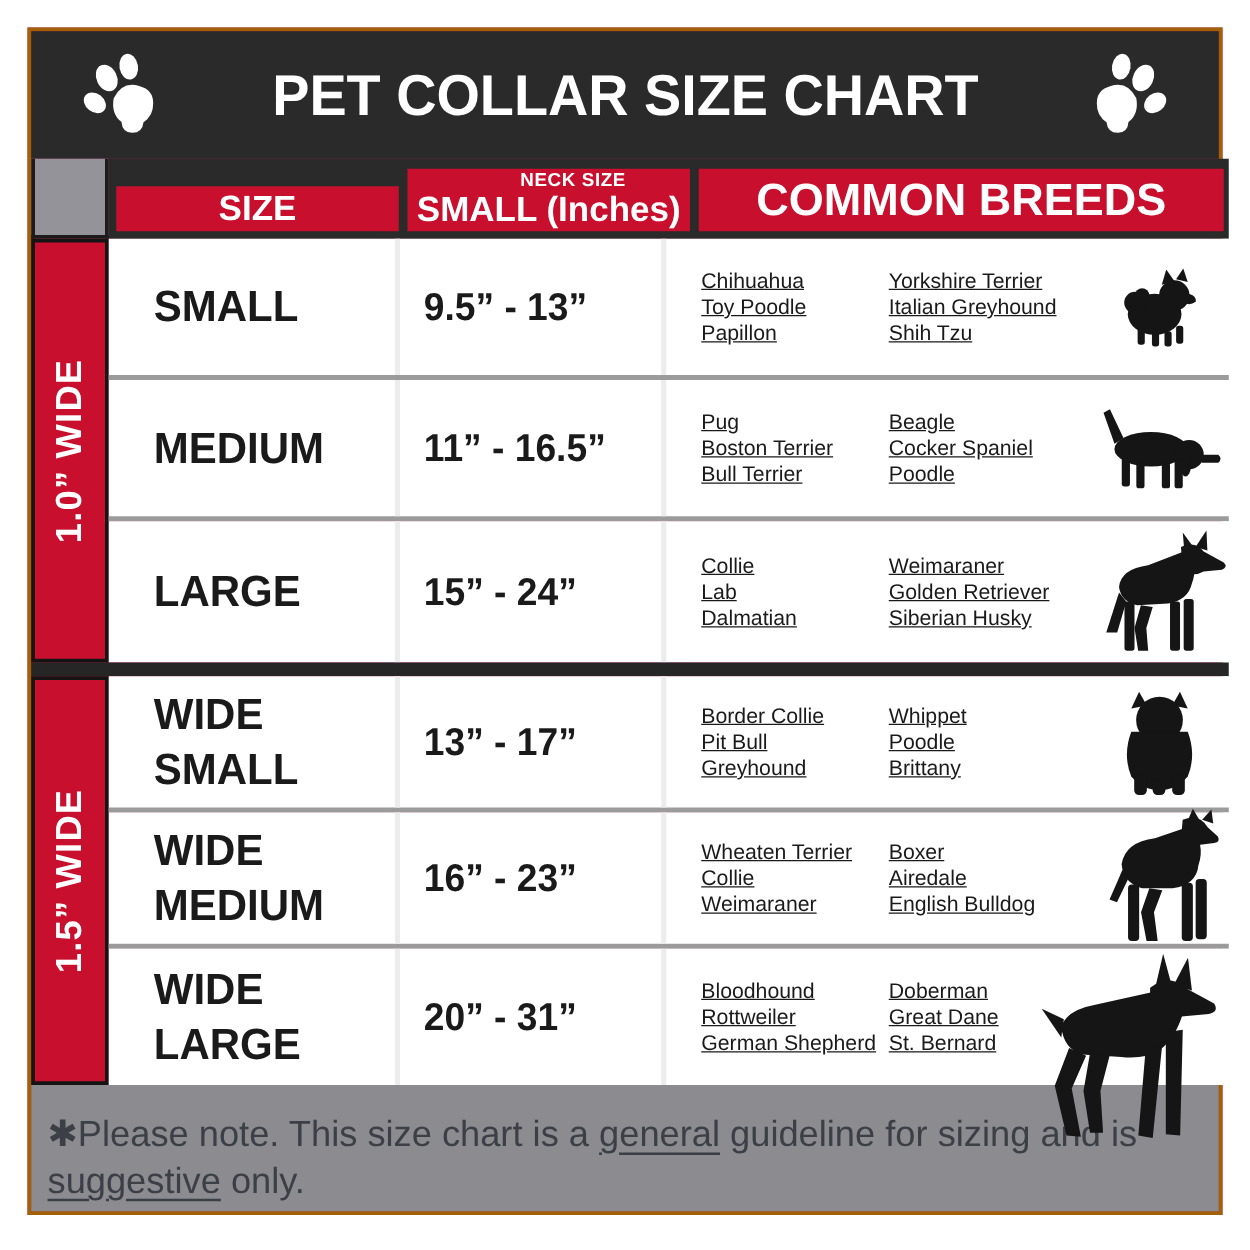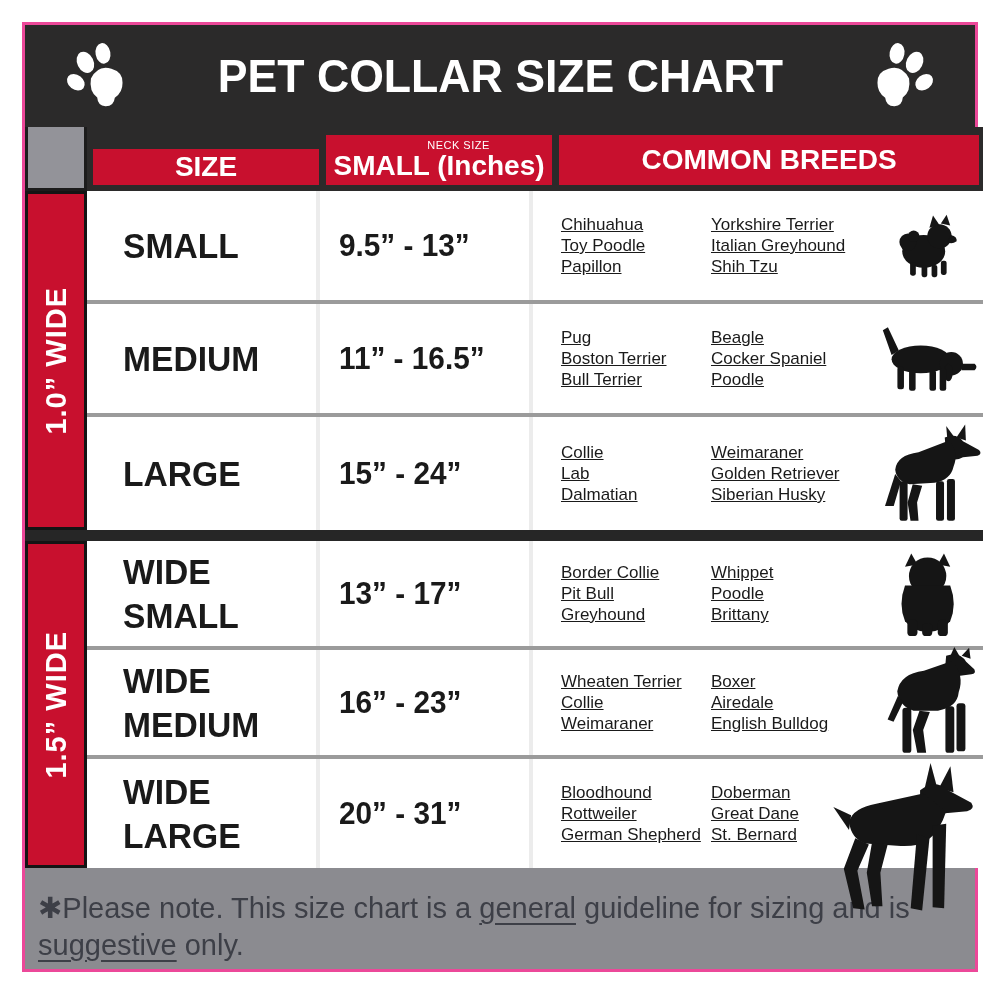--- a/index.html
+++ b/index.html
@@ -1,20 +1,20 @@
 <!DOCTYPE html>
 <html><head>
 <meta charset="utf-8">
 <style>
   html,body{margin:0;padding:0;background:#fff;}
   *{box-sizing:border-box;}
   .canvas{position:relative;width:1000px;height:1000px;background:#fff;overflow:hidden;
           font-family:"Liberation Sans","DejaVu Sans",sans-serif;}
   .frame{position:absolute;left:22px;top:22px;width:956px;height:950px;
-         border:3px solid #ec4899;background:#be185d;display:flex;flex-direction:column;}
+         border:3px solid #a16207;background:#be185d;display:flex;flex-direction:column;}
 
   
   .titlebar{height:102px;background:#2b2a2a;display:flex;align-items:center;
             justify-content:space-between;padding:0 34px;flex:0 0 auto;}
   .title{color:#fff;font-weight:bold;font-size:46px;letter-spacing:0px;
          transform:scaleX(0.97);white-space:nowrap;}
   .paw{width:84px;height:80px;display:flex;align-items:center;justify-content:center;}
   .paw svg{width:78px;height:74px;}
   .paw.right svg{transform:scaleX(-1);}
 
@@ -29,22 +29,22 @@
   .vtext{writing-mode:vertical-rl;transform:rotate(180deg);color:#fff;font-weight:bold;
          font-size:29px;letter-spacing:1px;white-space:nowrap;}
   .section-divider{grid-column:1/3;grid-row:5;background:#262626;}
 
   .thead{grid-column:2;grid-row:1;background:#2b2a2a;display:flex;gap:7px;
          padding:8px 4px 6px 6px;}
   .th{background:#c8102e;color:#fff;display:flex;flex-direction:column;
       align-items:center;justify-content:center;font-weight:bold;line-height:1.05;}
   .th-size{width:226px;font-size:28px;margin-top:14px;}
   .th-len{width:226px;font-size:28px;}
-  .th-len .th-small{font-size:11px;font-weight:normal;letter-spacing:0.5px;margin-left:39px;}
-  .th-breeds{flex:1;font-size:28px;}
+  .th-len .th-small{font-size:15px;font-weight:bold;letter-spacing:0.5px;margin-left:39px;}
+  .th-breeds{flex:1;font-size:36px;}
 
   .row{grid-column:2;background:#fff;display:flex;overflow:visible;}
   .row.sep{border-bottom:4px solid #9b9b9b;}
   .c-size{width:233px;border-right:4px solid #ececec;display:flex;align-items:center;
           padding-left:36px;}
   .c-size span{font-size:35px;font-weight:bold;color:#1a1a1a;white-space:pre-line;
                line-height:1.25;transform:scaleX(0.96);transform-origin:left center;}
   .c-len{width:213px;border-right:4px solid #ececec;display:flex;align-items:center;padding-left:19px;}
   .c-len span{font-size:31px;font-weight:bold;color:#1a1a1a;transform:scaleX(0.96);
               transform-origin:left center;white-space:nowrap;}

